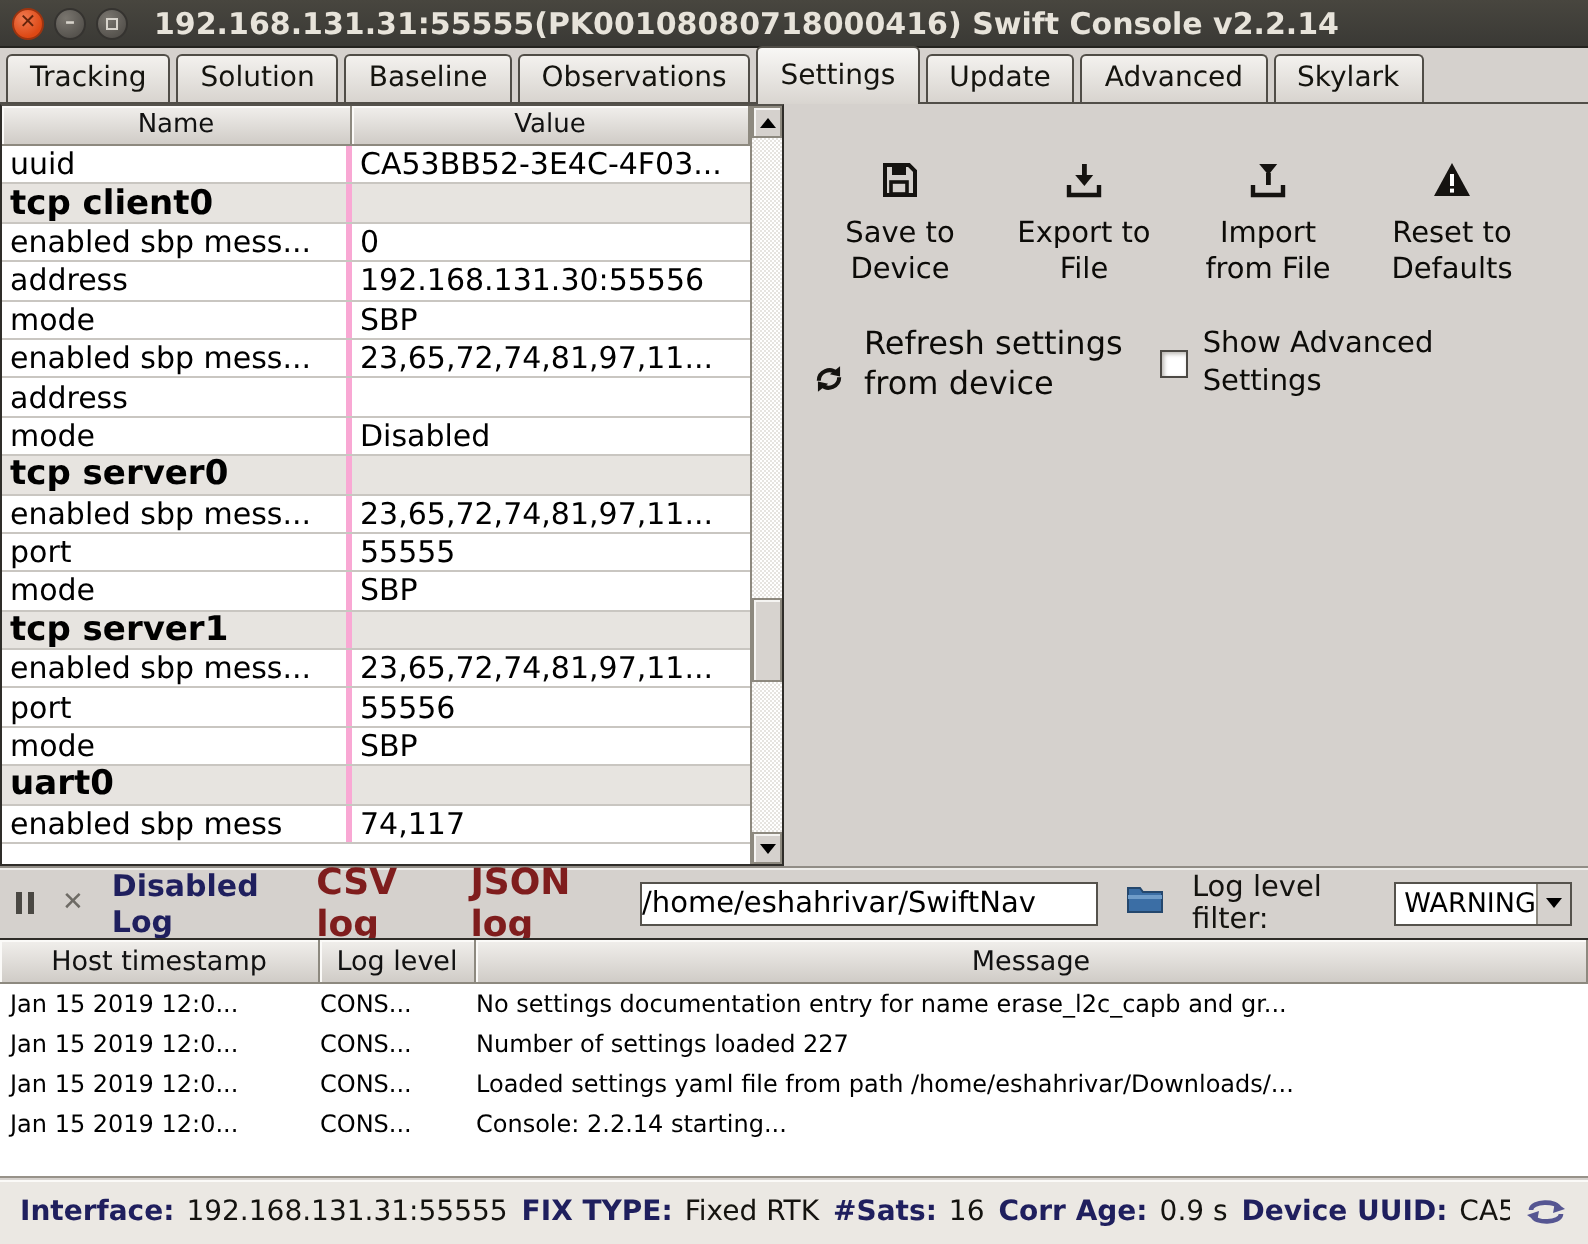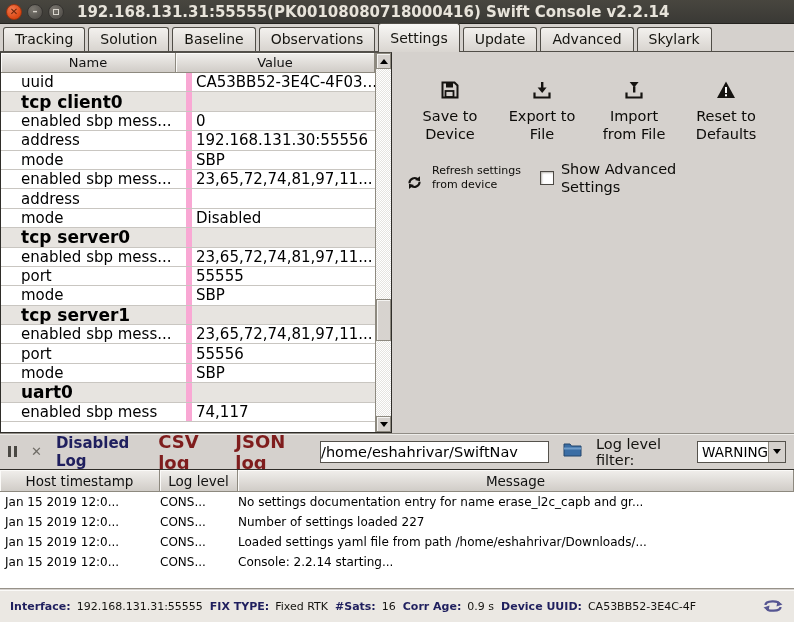--- a/index.html
+++ b/index.html
@@ -24,39 +24,39 @@
   .main { flex:0 0 381px; height:381px; display:flex; background:#22c55e; }
   .settings-pane { width:392px; flex:0 0 392px; background:#fff; border:1px solid #2f2d29; border-top:1px solid #55524c; display:flex; overflow:hidden; }
   .grid { flex:1 1 auto; display:flex; flex-direction:column; overflow:hidden; }
   .grid-header { display:flex; height:20px; flex:0 0 20px; }
   .hcell { background:linear-gradient(#f1efec,#d0ccc7); border-right:1px solid #8d897f; border-bottom:1px solid #8d897f; box-shadow:inset 1px 1px 0 #fbfaf8; font-size:13px; color:#111; display:flex; align-items:center; justify-content:center; }
   .hcell.name { width:175px; flex:0 0 175px; }
   .hcell.value { flex:1; }
   .grid-body { flex:1; overflow:hidden; }
   .srow { display:flex; height:19.4px; border-bottom:1px solid #c9c6c1; font-size:15px; line-height:18px; background:#fff; color:#000; }
   .srow .cell { padding:0 4px; white-space:nowrap; overflow:hidden; display:flex; align-items:center; }
-  .srow .cell.name { width:175px; flex:0 0 175px; border-right:6px solid #f9a8d4;margin-left:16px; }
+  .srow .cell.name { width:175px; flex:0 0 175px; border-right:3px solid #f9a8d4; }
   .srow .cell.value { flex:1; }
   .srow.section { background:#e7e4e0; font-weight:bold; font-size:17px; }
 
   
   .vscroll { width:16px; flex:0 0 16px; position:relative; border-left:1px solid #8d897f;
     background-image:conic-gradient(#ffffff 25%, #e6e4e0 0 50%, #ffffff 0 75%, #e6e4e0 0); background-size:2px 2px; }
   .sbtn { position:absolute; left:0; width:15px; height:16px; background:#d5d1cd; border:1px solid #8d897f; box-shadow:inset 1px 1px 0 #f5f4f2; display:flex; align-items:center; justify-content:center; }
   .sbtn.up { top:0; } .sbtn.down { bottom:0; }
   .tri-up { width:0; height:0; border-left:4px solid transparent; border-right:4px solid transparent; border-bottom:5px solid #000; }
   .tri-down { width:0; height:0; border-left:4px solid transparent; border-right:4px solid transparent; border-top:5px solid #000; }
   .thumb { position:absolute; left:0; top:246px; width:15px; height:42px; background:#d7d3cf; border:1px solid #8d897f; box-shadow:inset 1px 1px 0 #f5f4f2; }
 
   
   .right-pane { flex:1; padding:10px 6px 0 14px; background:#d5d1cd; }
   .tool-row { display:flex; gap:4px; }
   .tool-btn { width:88px; display:flex; flex-direction:column; align-items:center; gap:3px; font-size:14.5px; color:#0c0b08; text-align:center; white-space:pre-line; line-height:1.25; cursor:default; }
   .refresh-row { display:flex; align-items:center; margin-top:16px; gap:9px; }
-  .refresh-btn { display:flex; align-items:center; gap:9px; font-size:11px; color:#0c0b08; white-space:pre-line; line-height:1.25;justify-content:center; }
+  .refresh-btn { display:flex; align-items:center; gap:9px; font-size:16px; color:#0c0b08; white-space:pre-line; line-height:1.25;justify-content:center; }
   .adv-check { display:flex; align-items:center; gap:7px; font-size:14.5px; color:#0c0b08; white-space:pre-line; line-height:1.25; margin-left:10px; }
   .checkbox { width:14px; height:14px; background:#fff; border:1px solid #4c4944; box-shadow:inset 1px 1px 2px #b9b6b1; }
 
   
   .console-bar { flex:0 0 36px; height:36px; background:#d5d1cd; border-top:1px solid #918d86; box-shadow:inset 0 1px 0 #eeedea; display:flex; align-items:center; padding:0 8px; gap:14px; }
   .pause-icon { display:flex; gap:3px; }
   .pause-icon i { display:block; width:3px; height:11px; background:#4a4843; }
   .x-icon { color:#6e6b65; font-size:13px; font-weight:bold; }
   .console-log-label { color:#1f1f5e; font-weight:bold; font-size:15px; }
   .log-toggle { font-weight:bold; font-size:18px; color:#7f1d1d; }
@@ -74,21 +74,21 @@
   .log-header .c2 { width:78px; flex:0 0 78px; }
   .log-header .c3 { flex:1; }
   .lrow { display:flex; height:20px; font-size:12px; line-height:20px; color:#000; }
   .lrow .lc { white-space:nowrap; overflow:hidden; }
   .lrow .c1 { width:160px; flex:0 0 160px; padding-left:5px; }
   .lrow .c2 { width:78px; flex:0 0 78px; }
   .lrow .c3 { flex:1; }
 
   
   .status-sep { flex:0 0 2px; height:2px; background:#d5d1cd; border-top:1px solid #979289; }
-  .statusbar { flex:1; background:#ebe8e3; display:flex; align-items:center; padding:0 10px; gap:7px; font-size:11px; overflow:hidden; box-shadow:inset 0 1px 0 #fbfaf8; }
+  .statusbar { flex:1; background:#ebe8e3; display:flex; align-items:center; padding:0 10px; gap:7px; font-size:14px; overflow:hidden; box-shadow:inset 0 1px 0 #fbfaf8; }
   .sfield { display:flex; gap:6px; white-space:nowrap; }
   .sfield .lbl { color:#1f1f5e; font-weight:bold; }
   .sfield .val { color:#14130f; }
   .sfield.last { flex:1; overflow:hidden; }
   .sync-wrap { margin-left:auto; flex:0 0 auto; display:flex; align-items:center; }
 </style>
 </head>
 <body>
 
 <div class="window">

